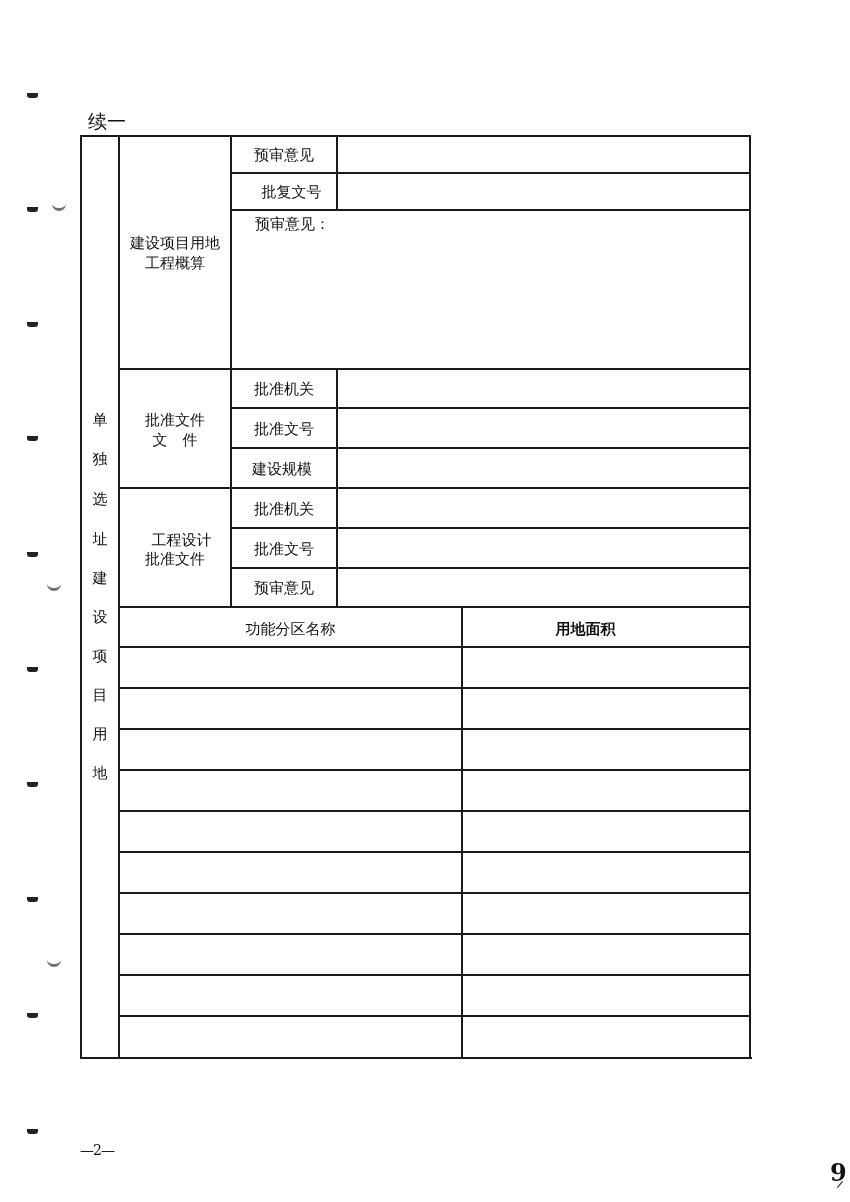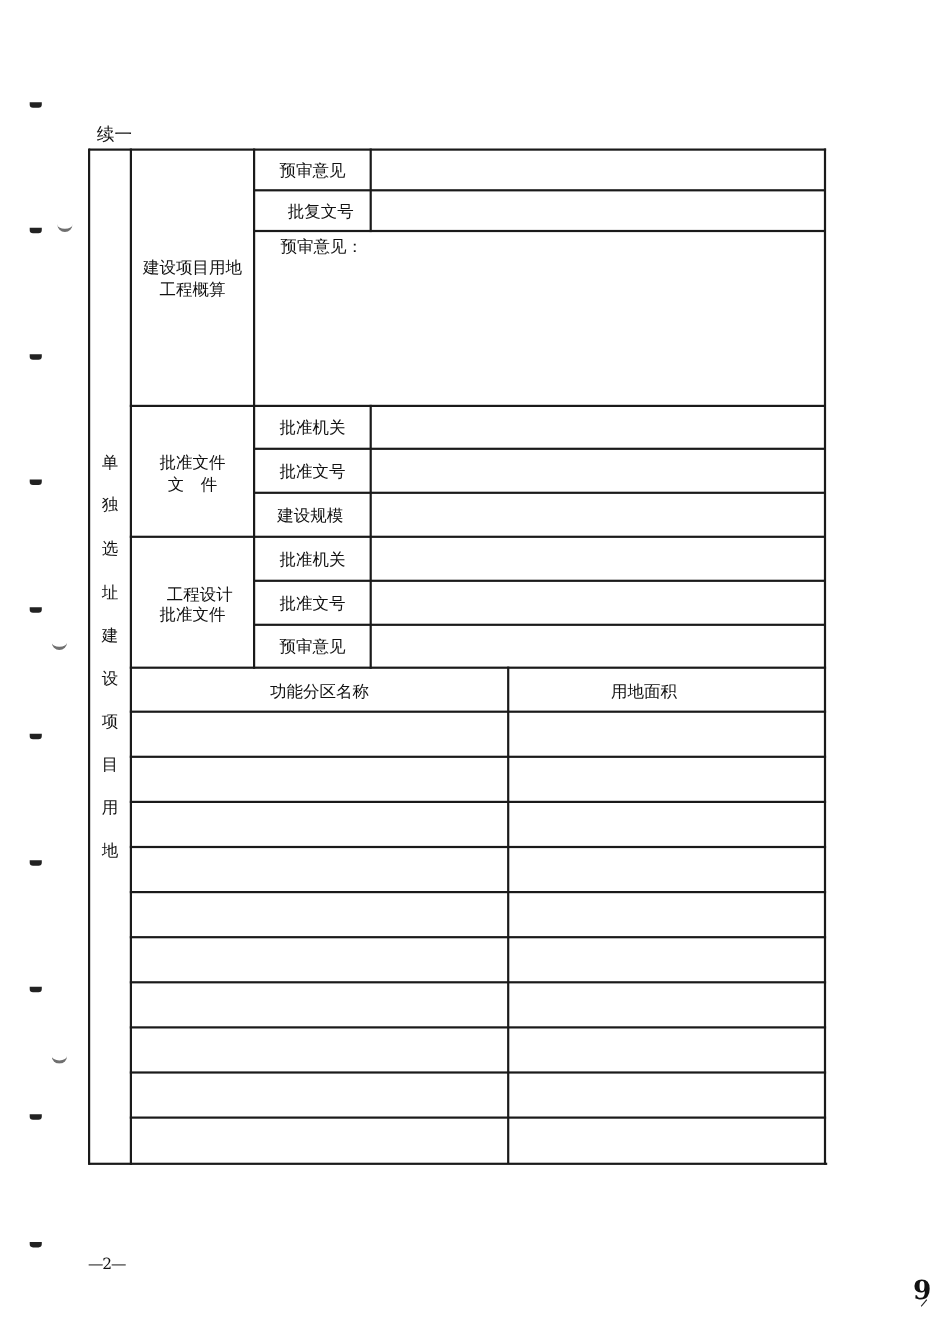--- a/index.html
+++ b/index.html
@@ -29,21 +29,21 @@
   <div class="hole" style="left:27px;top:552px;"></div>
   <div class="smudge" style="left:47px;top:580px;"></div>
   <div class="hole" style="left:27px;top:667px;"></div>
   <div class="hole" style="left:27px;top:782px;"></div>
   <div class="hole" style="left:27px;top:897px;"></div>
   <div class="smudge" style="left:47px;top:956px;"></div>
   <div class="hole" style="left:27px;top:1013px;"></div>
   <div class="hole" style="left:27px;top:1129px;"></div>
 </div>
 
-<div class="txt" style="left:88px;top:112px;font-size:16px;">续一</div>
+<div class="txt" style="left:88px;top:112px;font-size:19px;font-family:Liberation Serif, serif;">续一</div>
 
 <div>
 
   <div class="line-h" style="left:81px;top:135px;width:670px;"></div>
   <div class="line-h" style="left:81px;top:1057px;width:671px;"></div>
   <div class="line-v" style="left:80px;top:135px;height:924px;"></div>
   <div class="line-v" style="left:749px;top:135px;height:924px;"></div>
 
   <div class="line-v" style="left:118px;top:135px;height:924px;"></div>
 
@@ -126,21 +126,21 @@
 
   <div class="txt center" style="left:232px;top:539px;width:104px;">批准文号</div>
   <div class="abs" style="left:339px;top:530px;width:409px;height:37px;"></div>
 
   <div class="txt center" style="left:232px;top:578px;width:104px;">预审意见</div>
   <div class="abs" style="left:339px;top:570px;width:409px;height:36px;"></div>
 </div>
 
 <div>
   <div class="txt center" style="left:120px;top:619px;width:341px;">功能分区名称</div>
-  <div class="txt center" style="left:463px;top:619px;width:245px;">用地面积</div>
+  <div class="txt center" style="left:463px;top:619px;width:245px;font-weight:bold;">用地面积</div>
 
   <div class="abs" style="left:121px;top:649px;width:339px;height:38px;"></div>
   <div class="abs" style="left:464px;top:649px;width:284px;height:38px;"></div>
   <div class="abs" style="left:121px;top:690px;width:339px;height:38px;"></div>
   <div class="abs" style="left:464px;top:690px;width:284px;height:38px;"></div>
   <div class="abs" style="left:121px;top:731px;width:339px;height:38px;"></div>
   <div class="abs" style="left:464px;top:731px;width:284px;height:38px;"></div>
   <div class="abs" style="left:121px;top:772px;width:339px;height:38px;"></div>
   <div class="abs" style="left:464px;top:772px;width:284px;height:38px;"></div>
   <div class="abs" style="left:121px;top:813px;width:339px;height:38px;"></div>

